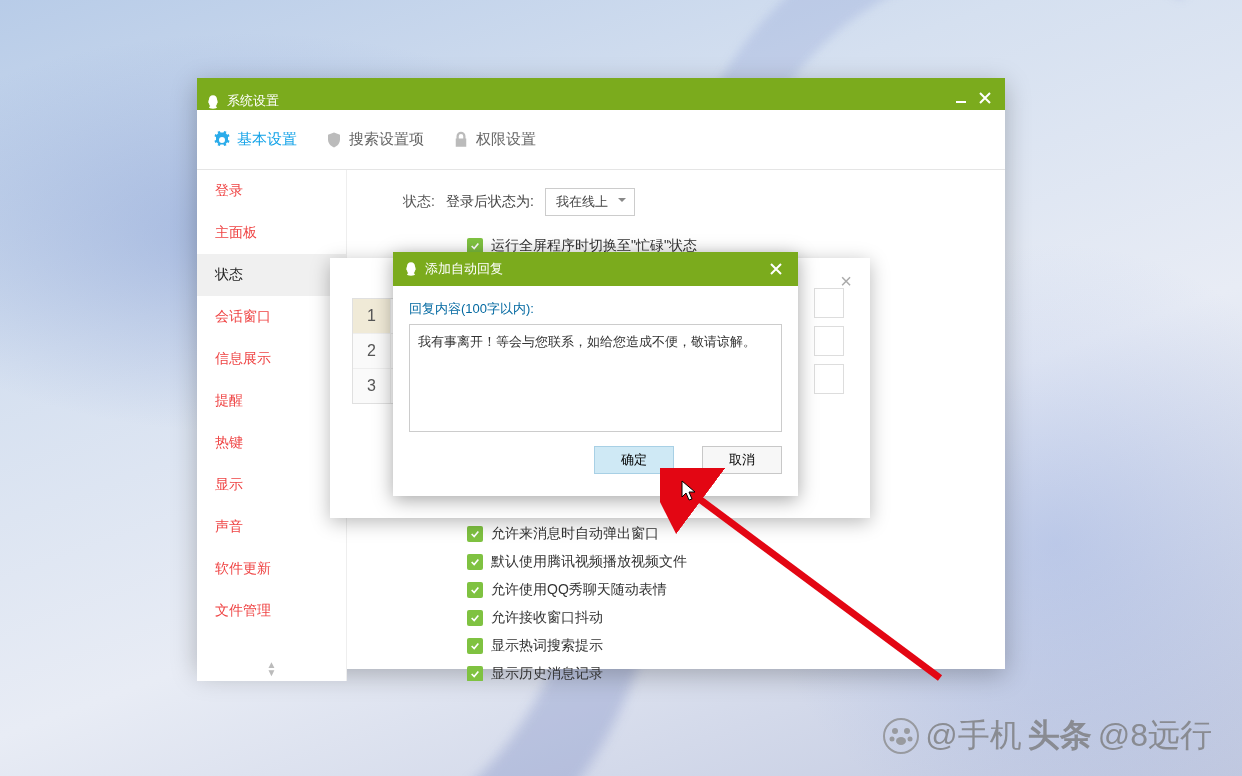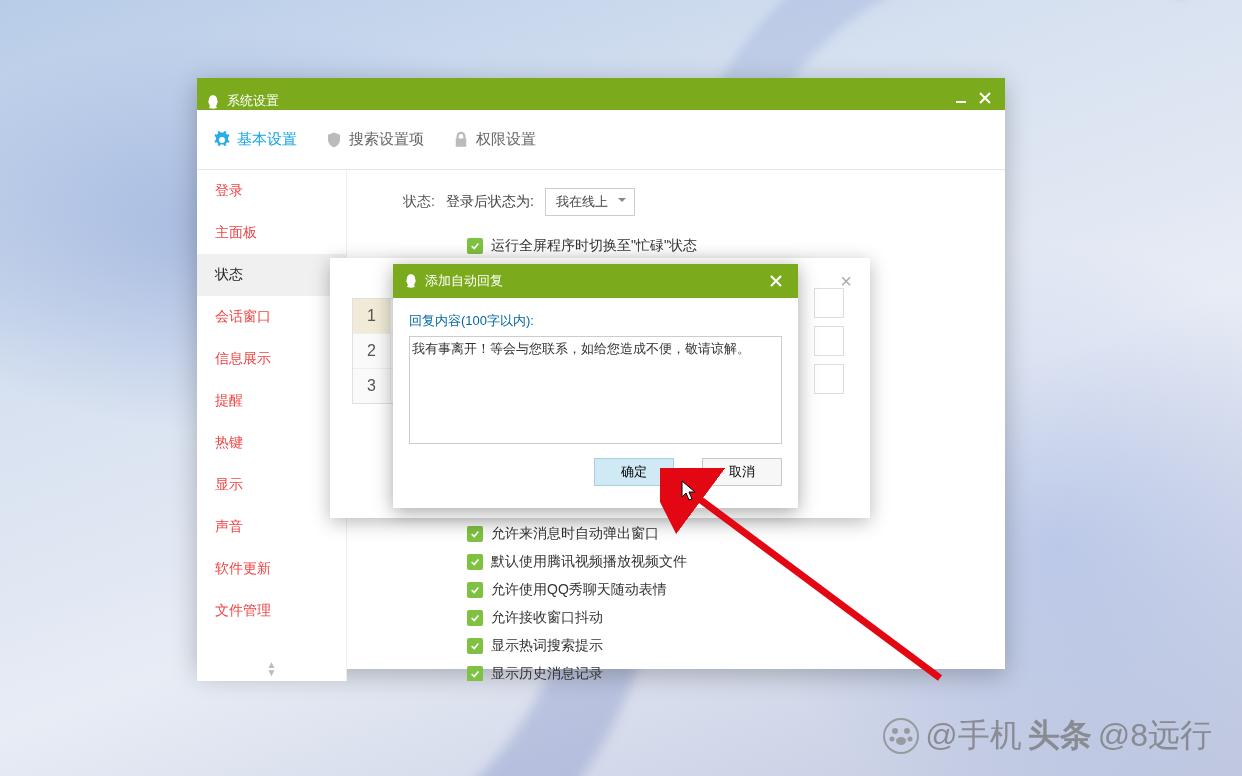--- a/index.html
+++ b/index.html
@@ -83,31 +83,31 @@
 .list-row:last-child { border-bottom:none; }
 .list-num { width:38px; text-align:center; padding:8px 0; border-right:1px solid #eee; color:#555; background:#fafafa; }
 .list-num.active { background:#f0ead7; }
 .outer-close { position:absolute; right:18px; top:12px; color:#aaa; font-size:20px; cursor:pointer; }
 .reply-list-panel {
   position: absolute; left: 330px; top: 258px; width: 540px; height: 260px;
   background: #fff; box-shadow: 0 4px 18px rgba(0,0,0,0.28); z-index: 5;
 }
 .reply-list-inner { padding: 20px 22px; position: relative; height: 100%; }
 .dialog {
-  position: absolute; left: 393px; top: 264px; width: 405px; height: 244px;
+  position: absolute; left: 393px; top: 252px; width: 405px; height: 244px;
   background: #fff; box-shadow: 0 4px 18px rgba(0,0,0,0.35); z-index: 10;
 }
 .dialog-title {
   height: 34px; background: #7bab1d; color:#fff; display:flex; align-items:center; padding:0 10px; font-size:13px;
 }
 .dialog-body { padding: 14px 16px 10px; }
 .dialog-label { font-size:13px; color:#0369a1; margin-bottom:6px; }
 .dialog-textarea {
-  width:100%; height:108px; border:1px solid #ccc; padding:2px; font-size:13px; color:#333;
-  resize:none; font-family:Liberation Sans, sans-serif; line-height:1.6;
+  width:100%; height:108px; border:1px solid #ccc; padding:8px; font-size:13px; color:#333;
+  resize:none; font-family:Liberation Mono, monospace; line-height:1.6;
 }
 .dialog-buttons { display:flex; justify-content:flex-end; gap:28px; padding: 0 16px 14px; }
 .btn {
   width:80px; height:28px; border:1px solid #c8c8c8; background:#f7f7f7; font-size:13px; cursor:pointer;
   display:flex; align-items:center; justify-content:center;
 }
 .btn.primary { background:#cfe9f5; border-color:#a8d0e5; }
 .cursor-arrow {
   position:absolute; left:681px; top:480px; width:18px; height:22px; z-index:20;
 }

